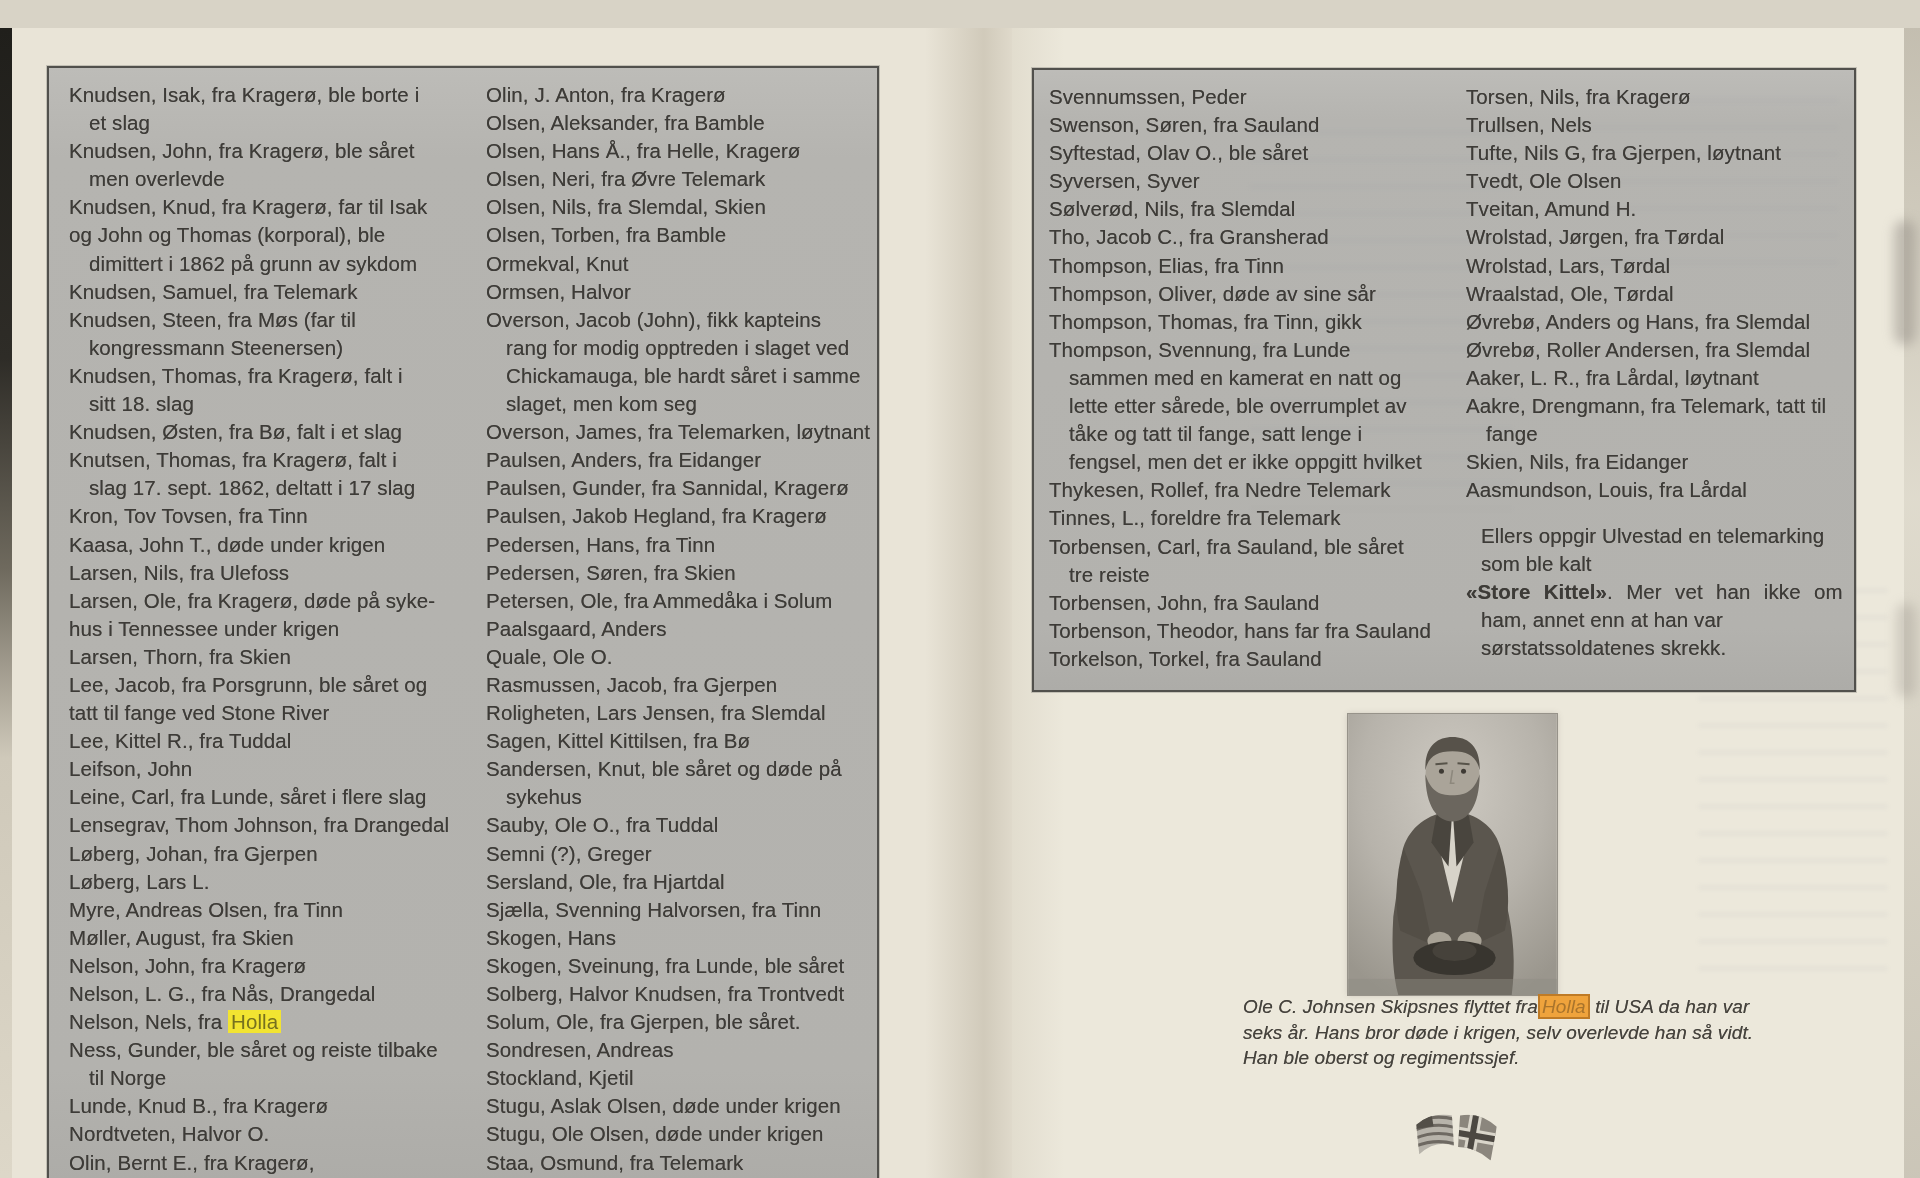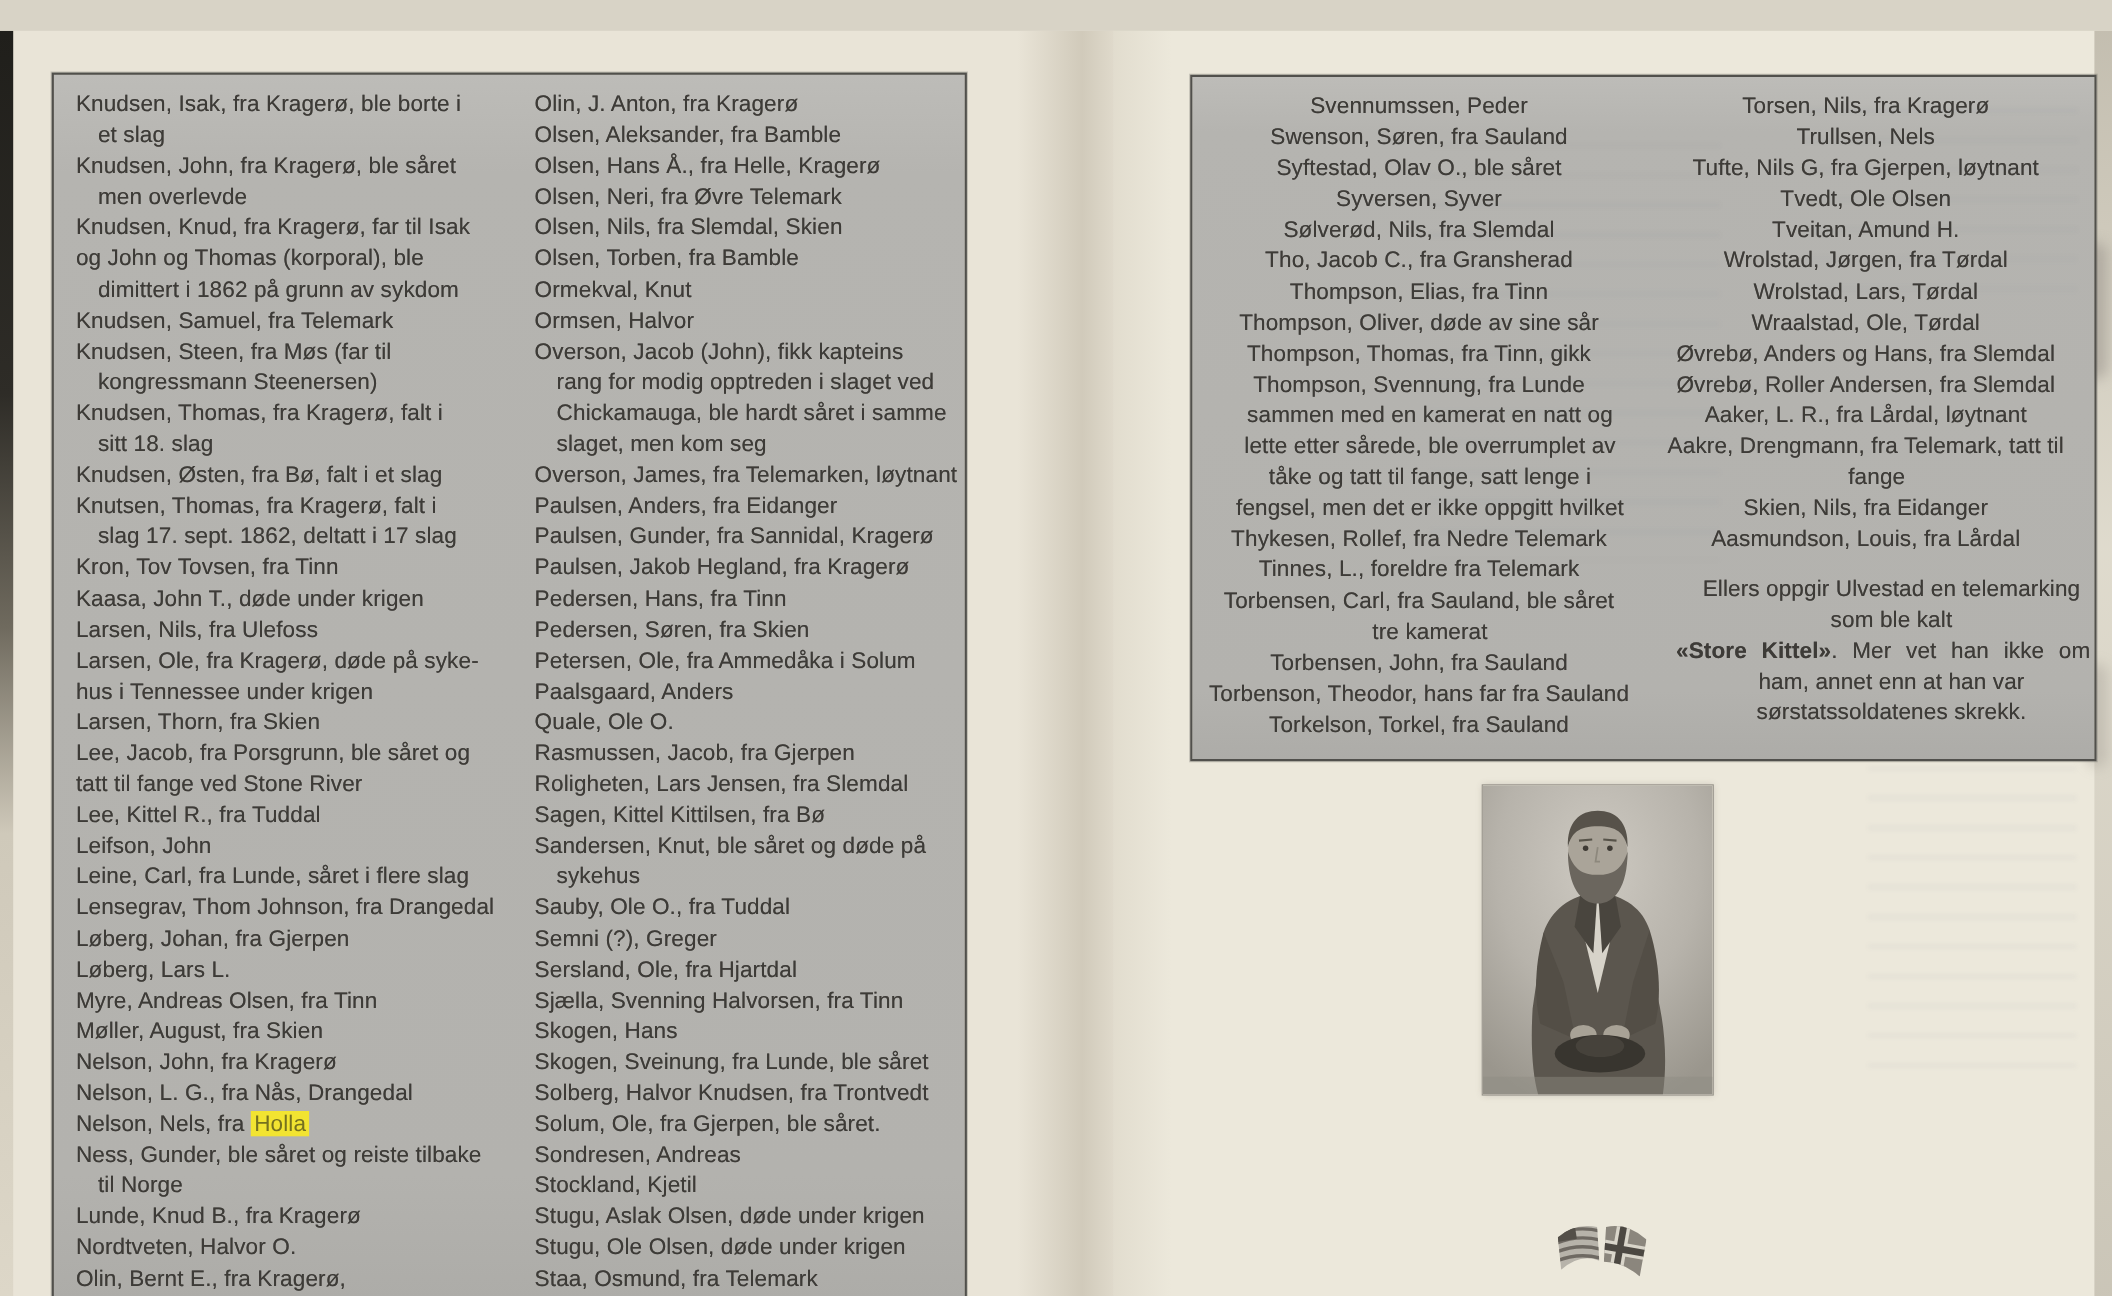--- a/index.html
+++ b/index.html
@@ -14,21 +14,21 @@
   .right-edge{position:absolute;right:0;top:0;width:16px;height:100%;
           background:linear-gradient(180deg,rgba(130,122,106,.38),rgba(130,122,106,.12) 40%,rgba(130,122,106,.32));}
   .blob{position:absolute;filter:blur(6px);background:#9a948c;border-radius:12px;}
   .b1{left:1894px;top:192px;width:22px;height:125px;opacity:.55;}
   .b2{left:1896px;top:575px;width:20px;height:95px;opacity:.35;}
 
   .panel{position:absolute;border:2px solid #51504c;
          background:linear-gradient(180deg,#bdbcb8 0%,#b5b4b0 8%,#b3b2ae 90%,#adaca8 100%);
          box-shadow:0 0 0 1px rgba(80,79,75,.25);}
   .left-panel{left:47px;top:38px;width:828px;height:1112px;}
-  .right-panel{left:1082px;top:40px;width:820px;height:620px;text-align:center;}
+  .right-panel{left:1032px;top:40px;width:820px;height:620px;}
   .col,.note{position:absolute;}
   .c1{left:20px;top:13px;}
   .c2{left:437px;top:13px;}
   .rc1{left:15px;top:13px;}
   .rc2{left:432px;top:13px;}
   .note{left:432px;top:452px;width:392px;}
 
   .line{font-size:20.5px;line-height:28.1px;color:#3d3b37;white-space:nowrap;
         letter-spacing:.1px;text-shadow:0 0 .5px rgba(61,59,55,.65);}
   .line.indent{padding-left:20px;}
@@ -166,21 +166,21 @@
         <div class="line">Thompson, Oliver, døde av sine sår</div>
         <div class="line">Thompson, Thomas, fra Tinn, gikk</div>
         <div class="line">Thompson, Svennung, fra Lunde</div>
         <div class="line indent">sammen med en kamerat en natt og</div>
         <div class="line indent">lette etter sårede, ble overrumplet av</div>
         <div class="line indent">tåke og tatt til fange, satt lenge i</div>
         <div class="line indent">fengsel, men det er ikke oppgitt hvilket</div>
         <div class="line">Thykesen, Rollef, fra Nedre Telemark</div>
         <div class="line">Tinnes, L., foreldre fra Telemark</div>
         <div class="line">Torbensen, Carl, fra Sauland, ble såret</div>
-        <div class="line indent">tre kamerat</div>
+        <div class="line indent">tre reiste</div>
         <div class="line">Torbensen, John, fra Sauland</div>
         <div class="line">Torbenson, Theodor, hans far fra Sauland</div>
         <div class="line">Torkelson, Torkel, fra Sauland</div>
       </div>
     <div class="col rc2">
         <div class="line">Torsen, Nils, fra Kragerø</div>
         <div class="line">Trullsen, Nels</div>
         <div class="line">Tufte, Nils G, fra Gjerpen, løytnant</div>
         <div class="line">Tvedt, Ole Olsen</div>
         <div class="line">Tveitan, Amund H.</div>
@@ -228,20 +228,25 @@
       <circle cx="115" cy="57" r="2.5" fill="#3e3a34"></circle>
       <path d="M87 50 L99 49 M109 49 L121 50" stroke="#575349" stroke-width="2" fill="none"></path>
       <path d="M104 56 L102 69 L106 69" stroke="#8d887d" stroke-width="1.6" fill="none"></path>
       <ellipse cx="91" cy="226" rx="12" ry="9" fill="#a8a296"></ellipse>
       <ellipse cx="121" cy="226" rx="12" ry="9" fill="#a8a296"></ellipse>
       <ellipse cx="106" cy="243" rx="41" ry="17" fill="#38352f"></ellipse>
       <ellipse cx="106" cy="236" rx="22" ry="10" fill="#46423b"></ellipse>
       <rect y="264" width="208" height="16" fill="#8f8b82" opacity=".45"></rect>
     </svg>
   </figure>
+  <div class="caption">
+      <div class="line">Ole C. Johnsen Skipsnes flyttet fra<mark class="hl-active">Holla</mark> til USA da han var</div>
+      <div class="line">seks år. Hans bror døde i krigen, selv overlevde han så vidt.</div>
+      <div class="line">Han ble oberst og regimentssjef.</div>
+    </div>
 
   <div class="flags">
     <svg viewBox="0 0 100 64" xmlns="http://www.w3.org/2000/svg">
       <defs>
         <clipPath id="fL">
             <path d="M10 16 Q26 3 45 7 L47 37 Q30 30 13 45 Z"></path>
           </clipPath>
         <clipPath id="fR">
             <path d="M53 7 Q72 3 89 18 L83 51 Q68 38 51 38 Z"></path>
           </clipPath>

